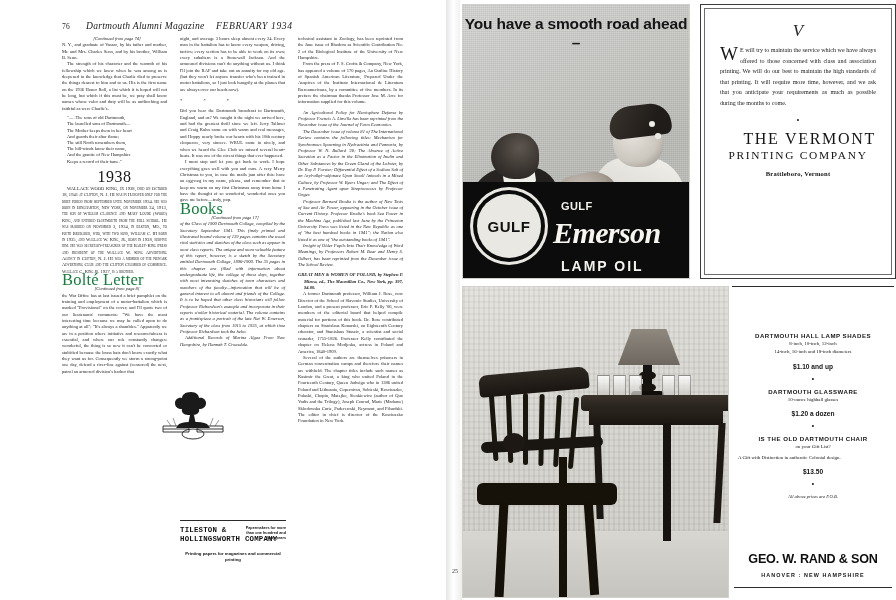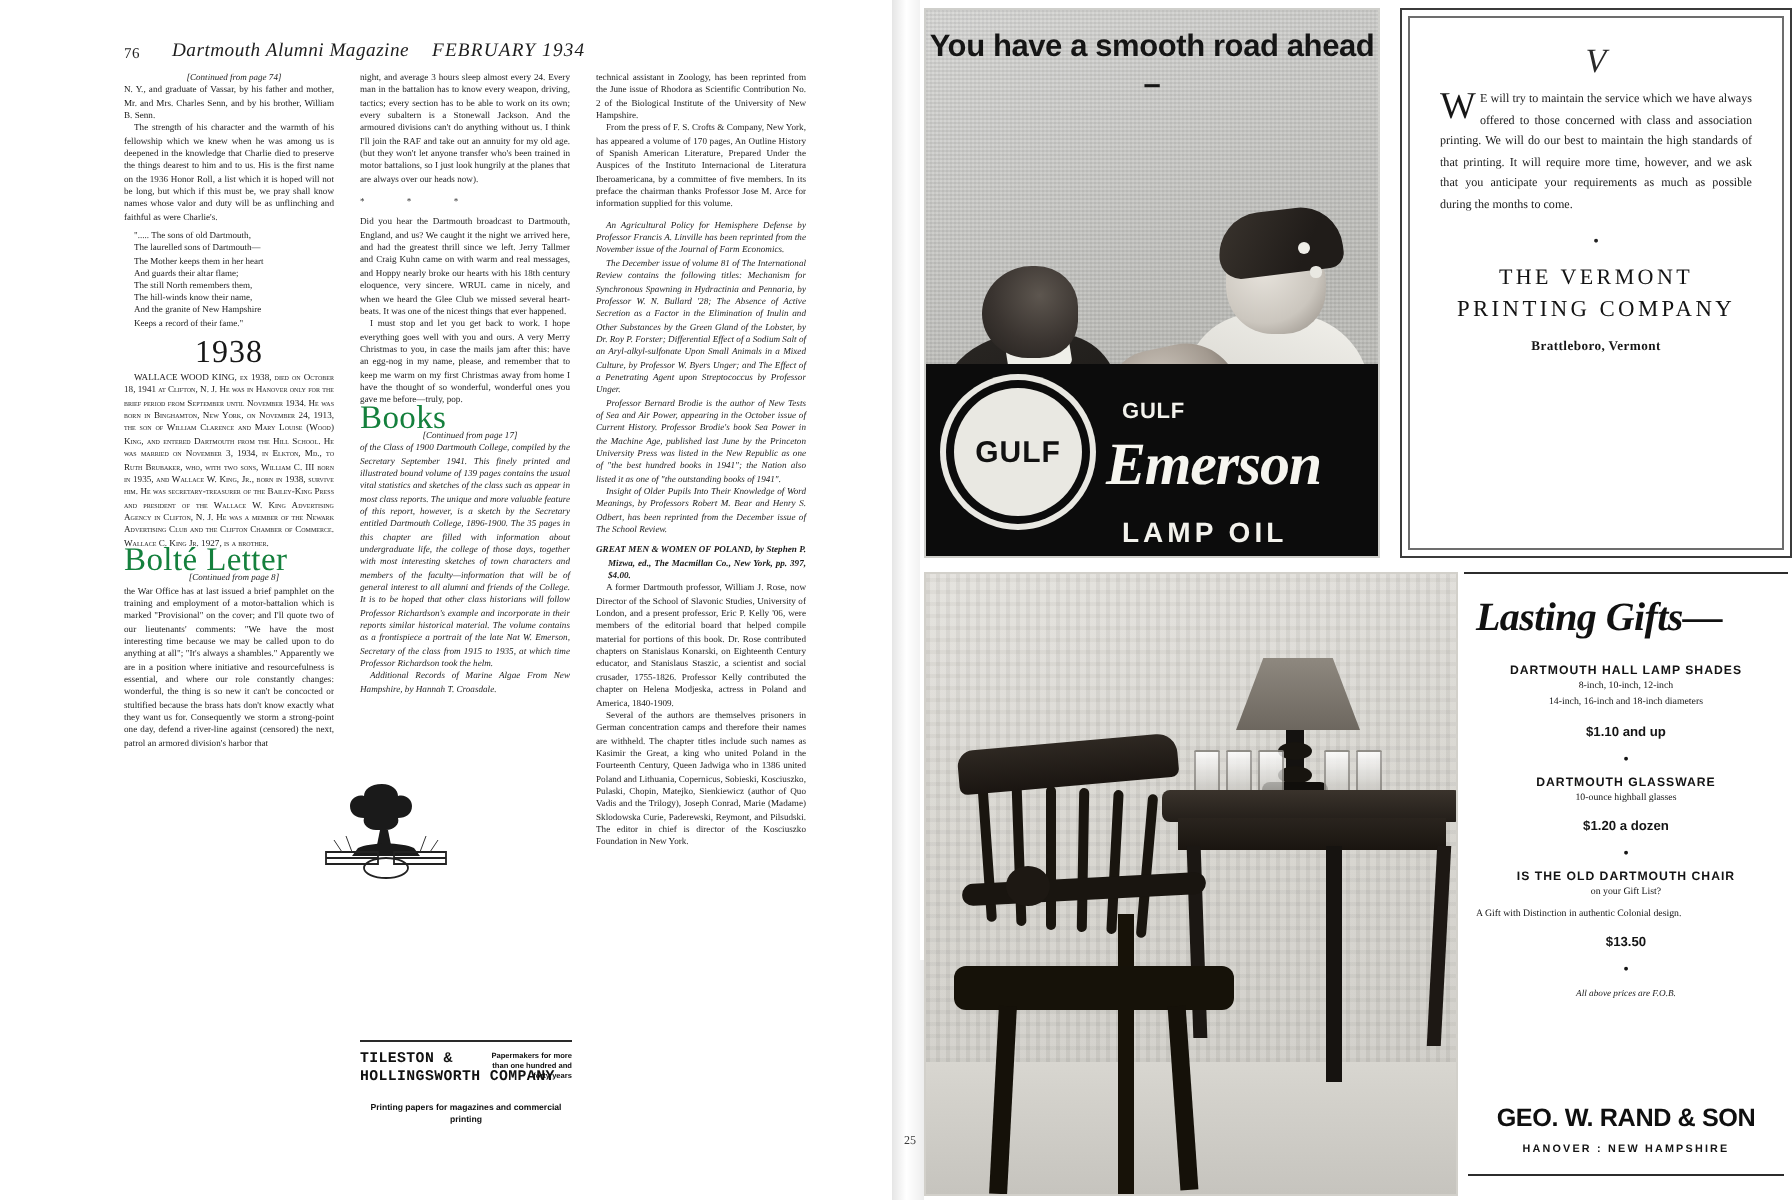--- a/index.html
+++ b/index.html
@@ -83,21 +83,21 @@
      font-size:14px;color:#f3f2ec;letter-spacing:2px;}
 
   
   #ad-vermont{position:absolute;left:240px;top:4px;width:194px;height:273px;
      background:#fff;border:1px solid #3b3b3b;}
   #ad-vermont .inner{position:absolute;inset:3px;border:0.8px solid #6d6d6d;padding:14px 15px;box-sizing:border-box;}
   #vt-orn{text-align:center;font-size:17px;font-style:italic;color:#2a2a2a;line-height:16px;margin-bottom:6px;}
   #vt-body{font-size:6.05px;line-height:10.6px;text-align:justify;color:#1a1a1a;}
   #vt-drop{float:left;font-size:19px;line-height:15px;padding:1px 2px 0 0;color:#161616;}
   #vt-dot{text-align:center;margin:10px 0 8px;font-size:8px;color:#222;line-height:4px;}
-  #vt-name{text-align:center;font-size:11px;letter-spacing:1.7px;line-height:16px;color:#141414;}
+  #vt-name{text-align:right;font-size:16px;letter-spacing:1.7px;line-height:16px;color:#141414;}
   #vt-city{text-align:center;font-size:6.6px;margin-top:7px;font-weight:bold;color:#161616;letter-spacing:.2px;}
 
   
   #ad-chairphoto{position:absolute;left:2px;top:286px;width:265px;height:310px;
      background:linear-gradient(170deg,#e3e1dc 0%,#d6d4ce 40%,#cbc9c3 100%);border:1px solid #d2d0ca;overflow:hidden;}
   #wallpaper{position:absolute;inset:0;
      background-image:repeating-linear-gradient(90deg,rgba(0,0,0,.045) 0 2px,rgba(255,255,255,.05) 2px 5px),
                       repeating-linear-gradient(0deg,rgba(0,0,0,.03) 0 2px,rgba(255,255,255,.04) 2px 6px);}
   .fz{position:absolute;}
   #table-top{left:118px;top:108px;width:150px;height:16px;border-radius:4px;
@@ -302,21 +302,20 @@
       <div class="fz" id="chair-crest"></div>
       <div class="fz" id="chair-arm"></div>
       <div class="fz" id="chair-armknob"></div>
       <div class="fz" id="chair-seat"></div>
       <div class="fz" id="chair-leg1"></div>
       <div class="fz" id="chair-leg2"></div>
     </div>
 
     <div id="ad-rand">
       <div id="rand-rule-top"></div>
-      <div id="rand-title">Lasting Gifts—</div>
       <div id="rand-body">
         <div class="rand-h">DARTMOUTH HALL LAMP SHADES</div>
         <div class="rand-sub">8-inch, 10-inch, 12-inch</div>
         <div class="rand-sub">14-inch, 16-inch and 18-inch diameters</div>
         <div class="rand-price">$1.10 and up</div>
         <div class="rand-dot">•</div>
         <div class="rand-h">DARTMOUTH GLASSWARE</div>
         <div class="rand-sub">10-ounce highball glasses</div>
         <div class="rand-price">$1.20 a dozen</div>
         <div class="rand-dot">•</div>

